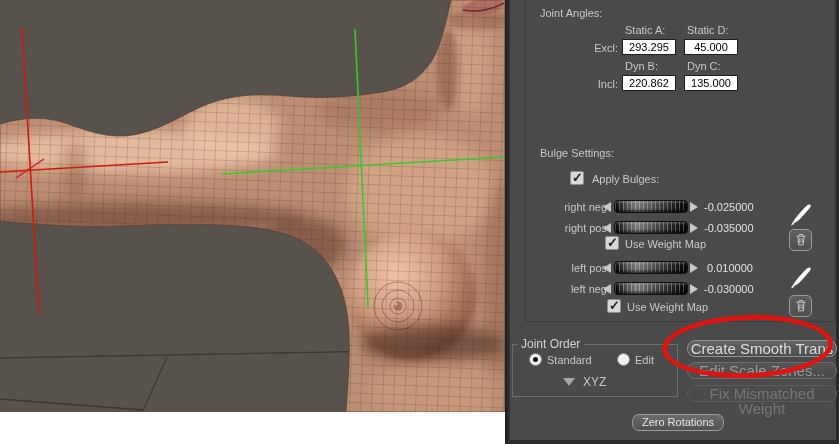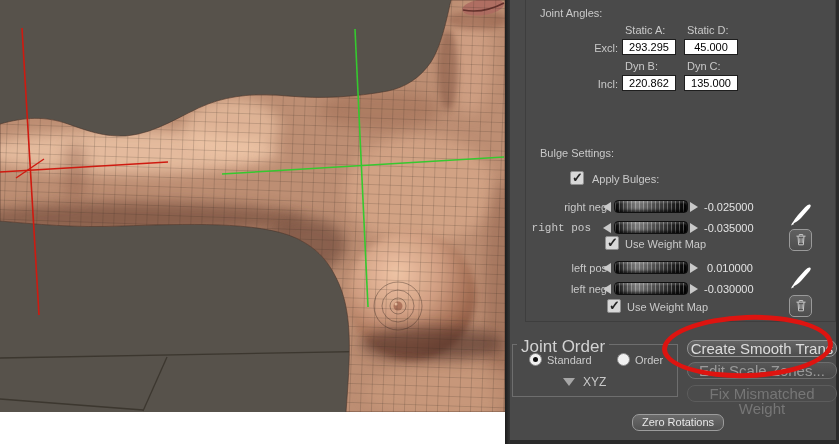--- a/index.html
+++ b/index.html
@@ -36,21 +36,21 @@
       linear-gradient(90deg,#000 0%,#4b4b4b 15%,#7a7a7a 30%,#585858 48%,#2a2a2a 75%,#000 100%);
     box-shadow:inset 0 2px 2px rgba(255,255,255,.18), inset 0 -2px 3px rgba(0,0,0,.65);}
   .tri-l{position:absolute;width:0;height:0;border-top:5px solid transparent;border-bottom:5px solid transparent;border-right:8px solid #c9c9c9;}
   .tri-r{position:absolute;width:0;height:0;border-top:5px solid transparent;border-bottom:5px solid transparent;border-left:8px solid #c9c9c9;}
   
   .iconbtn{position:absolute;width:23px;height:22px;border:1px solid #9a9a9a;border-radius:5px;
     background:linear-gradient(#606060,#4e4e4e);display:flex;align-items:center;justify-content:center;}
   .brush{position:absolute;width:24px;height:24px;}
   
   .group{position:absolute;border:1px solid #6e6e6e;}
-  .legend{position:absolute;top:-8px;background:#4a4a4a;padding:0 4px;font-size:17px;color:#d2d2d2;white-space:nowrap;}
+  .legend{position:absolute;top:-8px;background:#4a4a4a;padding:0 4px;font-size:12px;color:#d2d2d2;white-space:nowrap;}
   .dd-tri{position:absolute;width:0;height:0;border-left:6px solid transparent;border-right:6px solid transparent;border-top:8px solid #a6a6a6;}
   
   .btn{position:absolute;left:177px;width:150px;height:17px;border-radius:8px;
     font-family:"Liberation Sans",sans-serif;font-size:15px;line-height:15px;text-align:center;}
   .btn.en{background:linear-gradient(#646464,#4d4d4d);border:1px solid #929292;color:#dddddd;}
   .btn.dis1{background:linear-gradient(#565656,#484848);border:1px solid #6d6d6d;color:#9a9a9a;}
   .btn.dis2{background:#4b4b4b;border:1px solid #5c5c5c;color:#767676;}
   .zbtn{position:absolute;left:122px;top:414px;width:92px;height:17px;border-radius:7px;
     background:linear-gradient(#6b6b6b,#525252);border:1px solid #9c9c9c;color:#e6e6e6;
     font-size:11px;line-height:15px;text-align:center;}
@@ -157,21 +157,21 @@
     <div class="lbl" style="left:30px;top:147px;">Bulge Settings:</div>
     <div class="cb" style="left:60px;top:171px;"></div>
     <div class="lbl" style="left:82px;top:173px;">Apply Bulges:</div>
 
     <div class="rlbl" style="left:18px;top:201px;width:79px;">right neg</div>
     <div class="tri-l" style="left:93px;top:202px;"></div>
     <div class="track" style="left:104px;top:200px;"></div>
     <div class="tri-r" style="left:180px;top:202px;"></div>
     <div class="val" style="left:194px;top:201px;">-0.025000</div>
 
-    <div class="rlbl" style="left:2px;top:222px;width:79px;font-family:Liberation Mono, monospace;">right pos</div>
+    <div class="rlbl" style="left:18px;top:222px;width:79px;">right pos</div>
     <div class="tri-l" style="left:93px;top:223px;"></div>
     <div class="track" style="left:104px;top:221px;"></div>
     <div class="tri-r" style="left:180px;top:223px;"></div>
     <div class="val" style="left:194px;top:222px;">-0.035000</div>
 
     <div class="cb" style="left:95px;top:236px;"></div>
     <div class="lbl" style="left:115px;top:238px;">Use Weight Map</div>
 
     <div class="rlbl" style="left:18px;top:262px;width:79px;">left pos</div>
     <div class="tri-l" style="left:93px;top:263px;"></div>
@@ -205,21 +205,21 @@
       <svg width="14" height="14" viewBox="0 0 16 16">
         <path d="M6 3 V1.8 H10 V3 M2.8 3.6 H13.2 M4.6 3.6 L5.3 13.5 H10.7 L11.4 3.6 M6.7 6 V11.4 M9.3 6 V11.4" stroke="#cccccc" stroke-width="1.1" fill="none"></path>
       </svg>
     </div>
 
     <div class="group" style="left:2px;top:344px;width:166px;height:53px;">
       <span class="legend" style="left:4px;">Joint Order</span>
       <div class="radio sel" style="left:16px;top:8px;"></div>
       <div class="lbl" style="left:34px;top:9px;">Standard</div>
       <div class="radio" style="left:104px;top:8px;"></div>
-      <div class="lbl" style="left:122px;top:9px;">Order</div>
+      <div class="lbl" style="left:122px;top:9px;">Edit</div>
       <div class="dd-tri" style="left:50px;top:33px;"></div>
       <div class="lbl" style="left:70px;top:30px;font-size:12px;">XYZ</div>
     </div>
 
     <div class="btn en" style="top:340px;">Create Smooth Trans</div>
     <div class="btn dis1" style="top:362px;">Edit Scale Zones...</div>
     <div class="btn dis2" style="top:385px;">Fix Mismatched Weight</div>
 
     <div class="zbtn">Zero Rotations</div>
 

